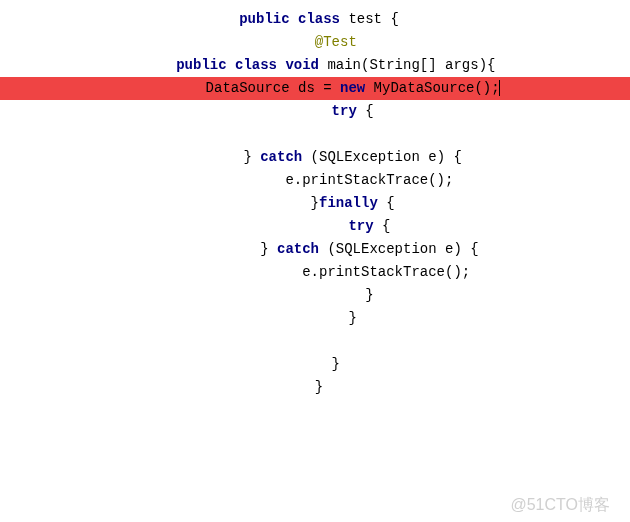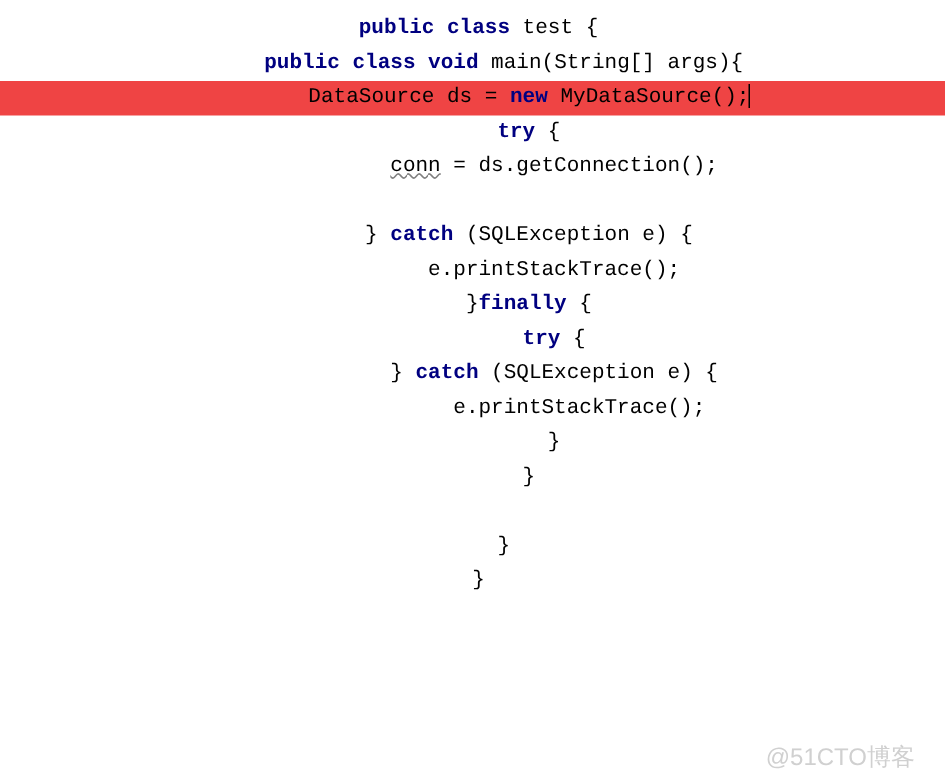--- a/index.html
+++ b/index.html
@@ -52,30 +52,30 @@
     pointer-events: none;
   }
 </style>
 </head>
 <body>
 
 <div class="editor">
 
 <div class="line"><span class="kw">public class</span> <span>test</span> <span>{</span></div>
 
+<div class="line">    <span class="anno">@Test</span></div>
 
 <div class="line">    <span class="kw">public class void</span> <span>main</span><span>(String[] args){</span></div>
 
 
 
 <div class="line highlighted">        <span>DataSource ds = </span><span class="kw">new</span><span> MyDataSource();</span><span class="caret"></span></div>
 
 <div class="line">        <span class="kw">try</span> <span>{</span></div>
 
-<div class="line">            <span class="underline">conn</span><span> = ds.getConnection();</span></div>
 
 
 <div class="line"> </div>
 
 <div class="line">        <span>}</span> <span class="kw">catch</span><span> (SQLException e) {</span></div>
 
 <div class="line">            <span>e.printStackTrace();</span></div>
 
 <div class="line">        <span>}</span><span class="kw">finally</span> <span>{</span></div>
 

